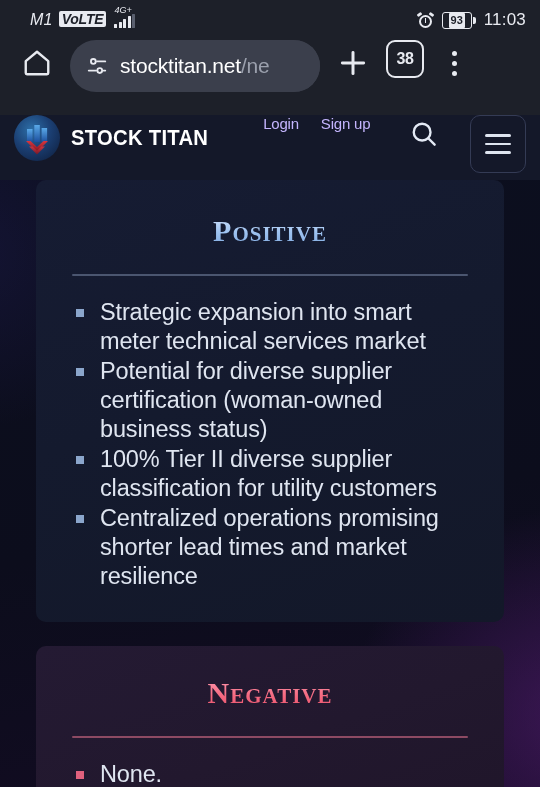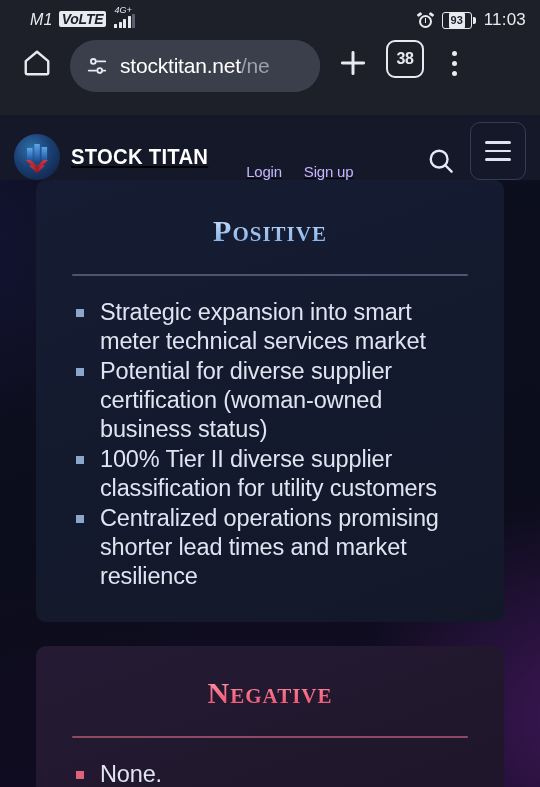--- a/index.html
+++ b/index.html
@@ -86,22 +86,22 @@
     width:38px; height:38px; border:2.5px solid #e8eaf0; border-radius:9px;
     display:flex;align-items:center;justify-content:center; flex:0 0 auto;
     color:#e8eaf0; font-size:16px; font-weight:bold; letter-spacing:-.5px;
   }
   .menu-btn{ width:40px; height:46px; display:flex;flex-direction:column;align-items:center;justify-content:center;gap:5px;flex:0 0 auto;}
   .menu-btn span{ width:5px;height:5px;border-radius:50%;background:#e8eaf0;display:block;}
 
   
   .siteheader{
     height:65px; background:#141829;
-    display:flex; align-items:flex-end; padding:0 14px; gap:0;
-    position:relative; z-index:5;text-decoration:underline;
+    display:flex; align-items:flex-start; padding:0 14px; gap:17px;
+    position:relative; z-index:5;
   }
   .brand{ display:flex; align-items:center; gap:11px; flex:0 0 auto; }
   .logo{
     width:46px; height:46px; border-radius:50%;
     background:radial-gradient(circle at 38% 32%, #2d6fa8 0%, #1b3f73 45%, #0d1b38 100%);
     position:relative; overflow:hidden; flex:0 0 auto;
   }
   .brandname{
     color:#ffffff; font-size:22px; font-weight:bold; letter-spacing:.3px;
     font-family:"Liberation Sans Narrow","Liberation Sans",sans-serif;

